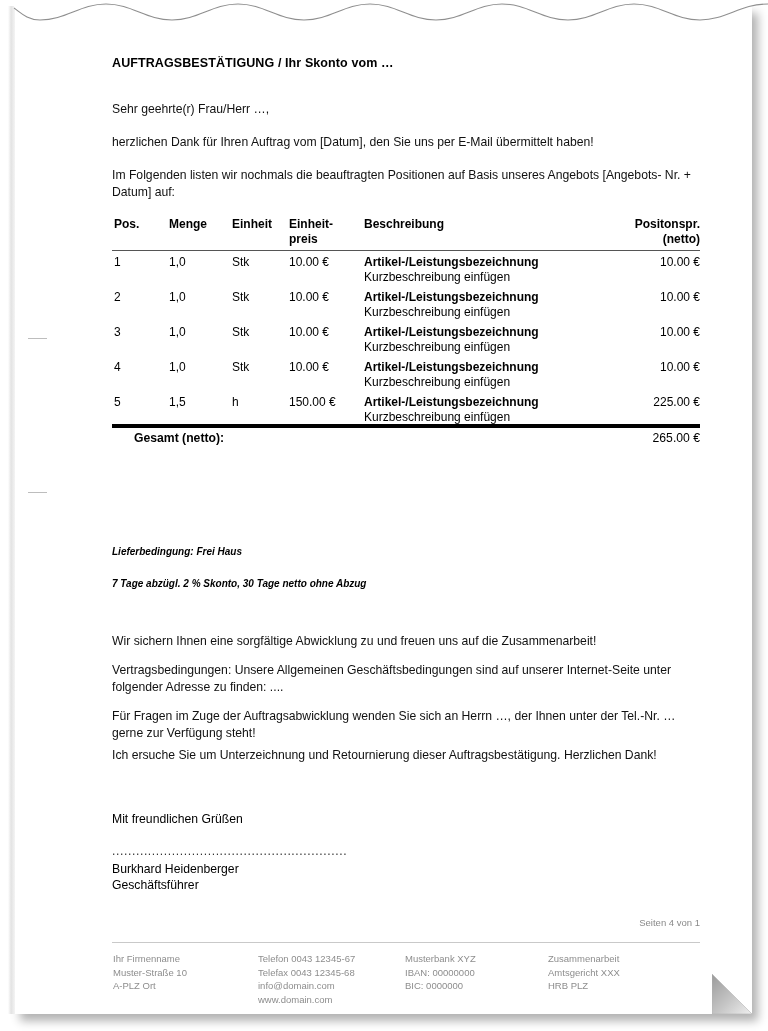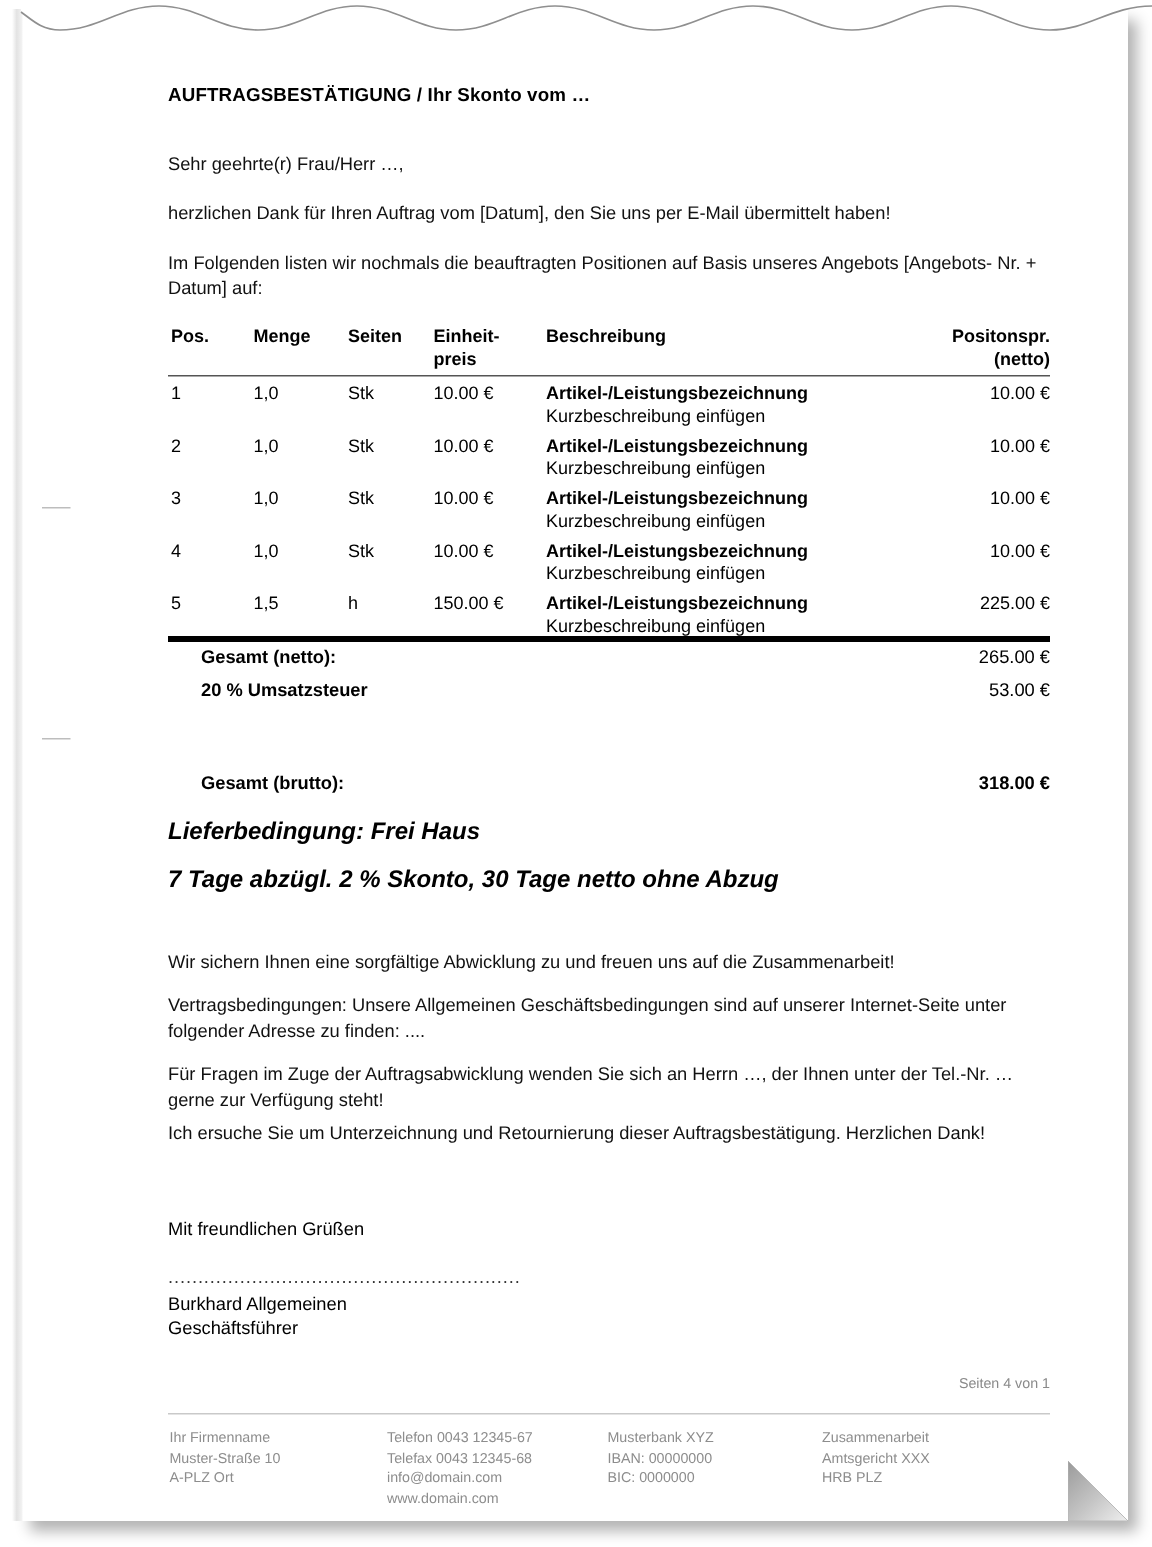--- a/index.html
+++ b/index.html
@@ -191,21 +191,21 @@
   .tot-row .value { position: absolute; right: 0; top: 0; font-weight: normal; }
   .tot-row.brutto { margin-top: 40px; }
   .tot-row.brutto .value { font-weight: bold; }
 
   
   .cond {
     position: absolute;
     left: 0;
     font-style: italic;
     font-weight: bold;
-    font-size: 16px;
+    font-size: 10px;
   }
   .cond-1 { top: 540px; }
   .cond-2 { top: 572px; }
 
   .p-closing1 { top: 627px; }
   .p-terms    { top: 656px; }
   .p-questions{ top: 702px; }
   .p-sign     { top: 741px; }
 
   .regards {
@@ -276,21 +276,21 @@
 
     <div class="para p-salutation">Sehr geehrte(r) Frau/Herr …,</div>
     <div class="para p-thanks">herzlichen Dank für Ihren Auftrag vom [Datum], den Sie uns per E-Mail übermittelt haben!</div>
     <div class="para p-intro">Im Folgenden listen wir nochmals die beauftragten Positionen auf Basis unseres Angebots [Angebots- Nr. + Datum] auf:</div>
 
     <div class="table">
 
       <div class="t-row t-head">
         <span class="c c-pos">Pos.</span>
         <span class="c c-menge">Menge</span>
-        <span class="c c-einh">Seiten</span>
+        <span class="c c-einh">Einheit</span>
         <span class="c c-preis head-2line">
           <span>Einheit-</span><br>
           <span>preis</span>
         </span>
         <span class="c c-besch">Beschreibung</span>
         <span class="c c-amount head-2line">
           <span>Positonspr.</span><br>
           <span>(netto)</span>
         </span>
       </div>
@@ -356,42 +356,34 @@
         </div>
 
       <div class="rule-thick" style="top:207px;"></div>
     </div>
 
     <div class="totals">
       <div class="tot-row">
         <span class="label">Gesamt (netto):</span>
         <span class="value">265.00 €</span>
       </div>
-      <div class="tot-row">
-        <span class="label">20 % Umsatzsteuer</span>
-        <span class="value">53.00 €</span>
-      </div>
-      <div class="tot-row brutto">
-        <span class="label">Gesamt (brutto):</span>
-        <span class="value">318.00 €</span>
-      </div>
     </div>
 
     <div class="cond cond-1">Lieferbedingung: Frei Haus</div>
     <div class="cond cond-2">7 Tage abzügl. 2 % Skonto, 30 Tage netto ohne Abzug</div>
 
     <div class="para p-closing1">Wir sichern Ihnen eine sorgfältige Abwicklung zu und freuen uns auf die Zusammenarbeit!</div>
     <div class="para p-terms">Vertragsbedingungen: Unsere Allgemeinen Geschäftsbedingungen sind auf unserer Internet-Seite unter folgender Adresse zu finden: ....</div>
     <div class="para p-questions">Für Fragen im Zuge der Auftragsabwicklung wenden Sie sich an Herrn …, der Ihnen unter der Tel.-Nr. … gerne zur Verfügung steht!</div>
     <div class="para p-sign">Ich ersuche Sie um Unterzeichnung und Retournierung dieser Auftragsbestätigung. Herzlichen Dank!</div>
 
     <div class="regards">Mit freundlichen Grüßen</div>
     <div class="dotline">...........................................................</div>
     <div class="signer">
-      <div>Burkhard Allgemeinen</div>
+      <div>Burkhard Heidenberger</div>
       <div>Geschäftsführer</div>
     </div>
 
     <div class="pageno">Seiten 4 von 1</div>
     <div class="foot-rule"></div>
     <div class="footer" id="footer-cols">
         <div class="f-col f-c0">
           <span>Ihr Firmenname</span>
           <span>Muster-Straße 10</span>
           <span>A-PLZ Ort</span>

